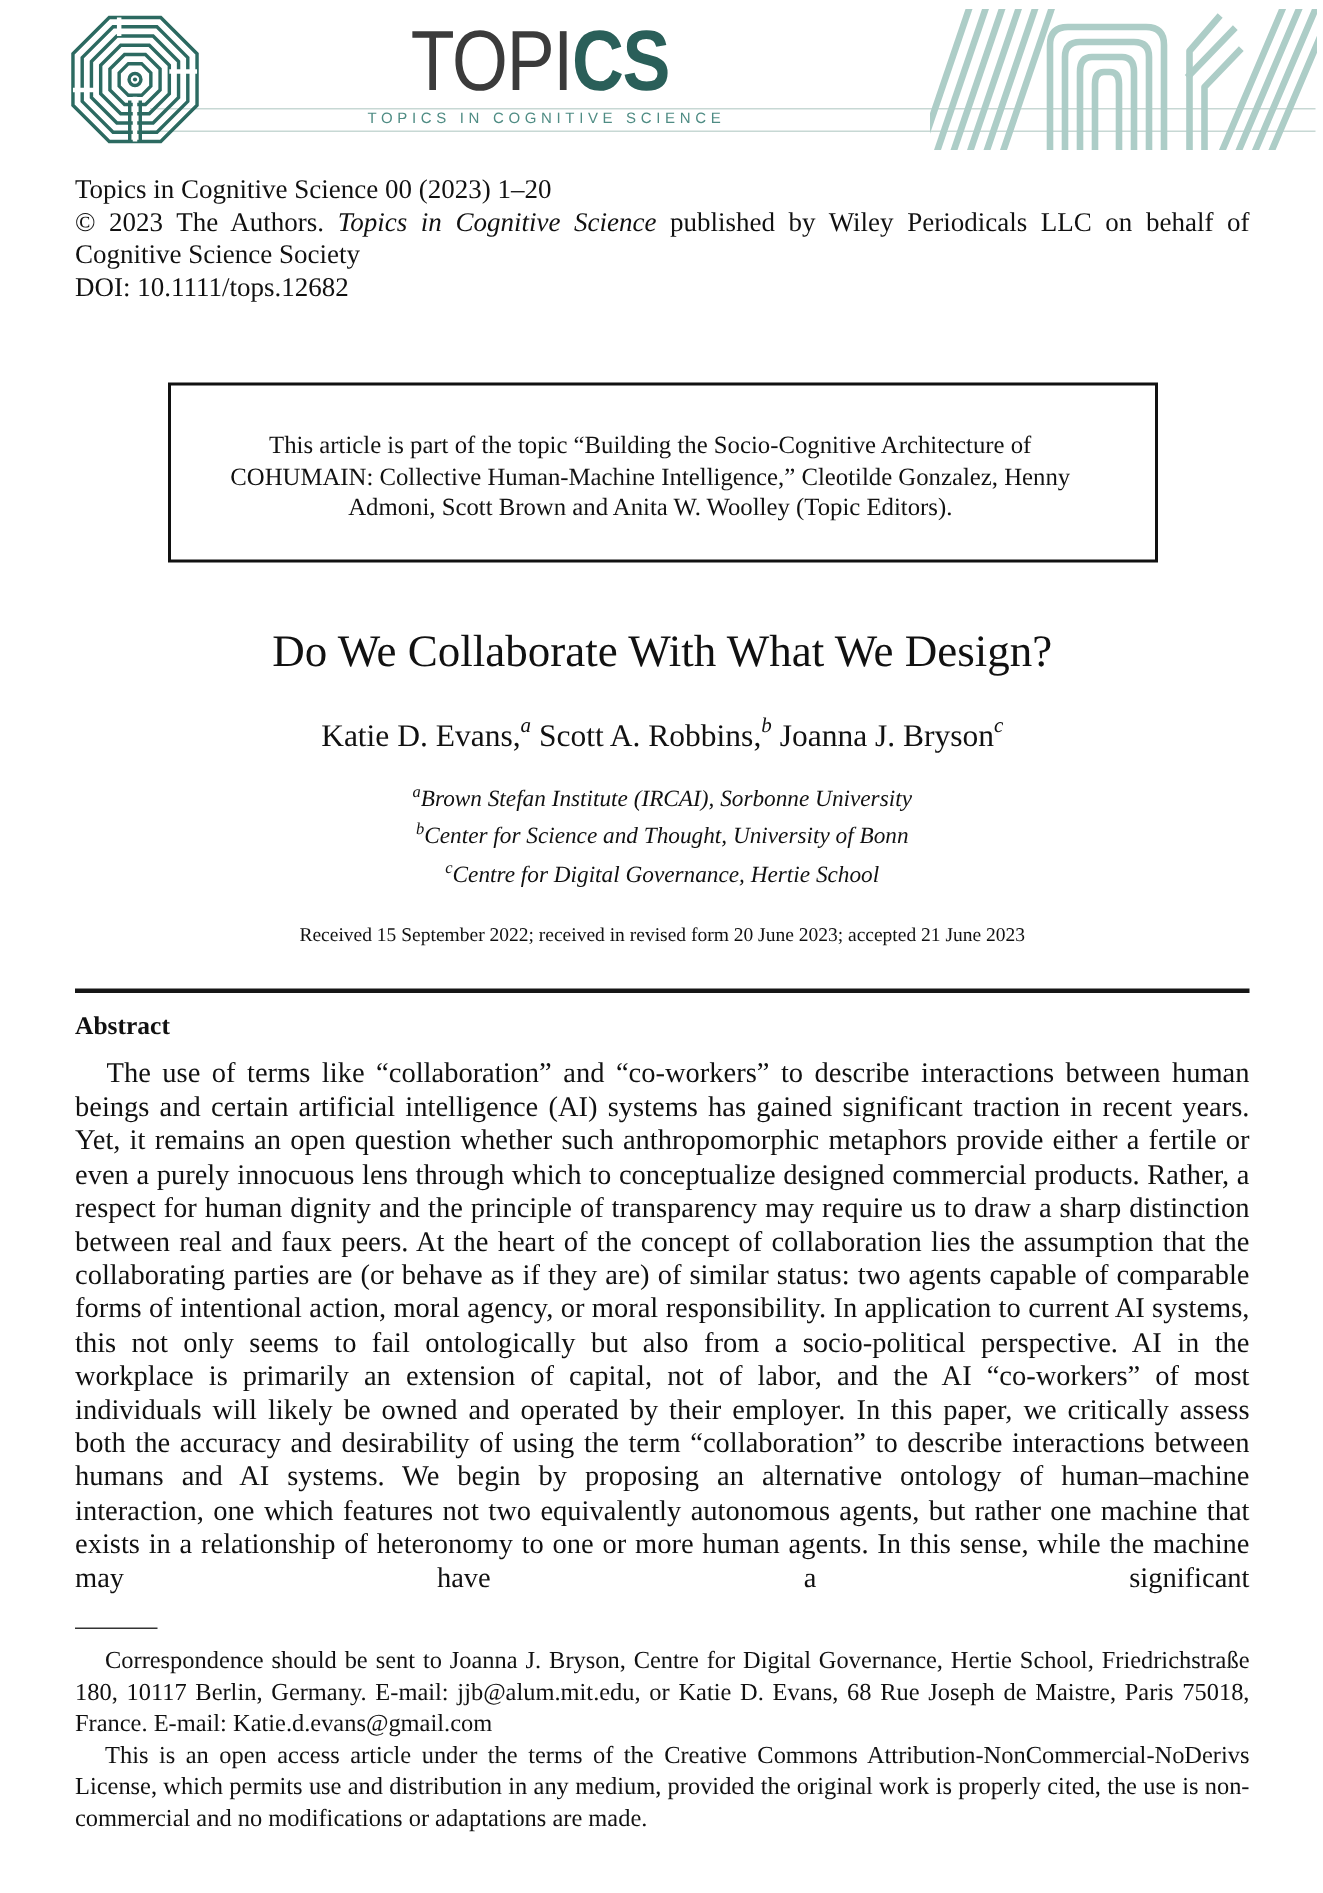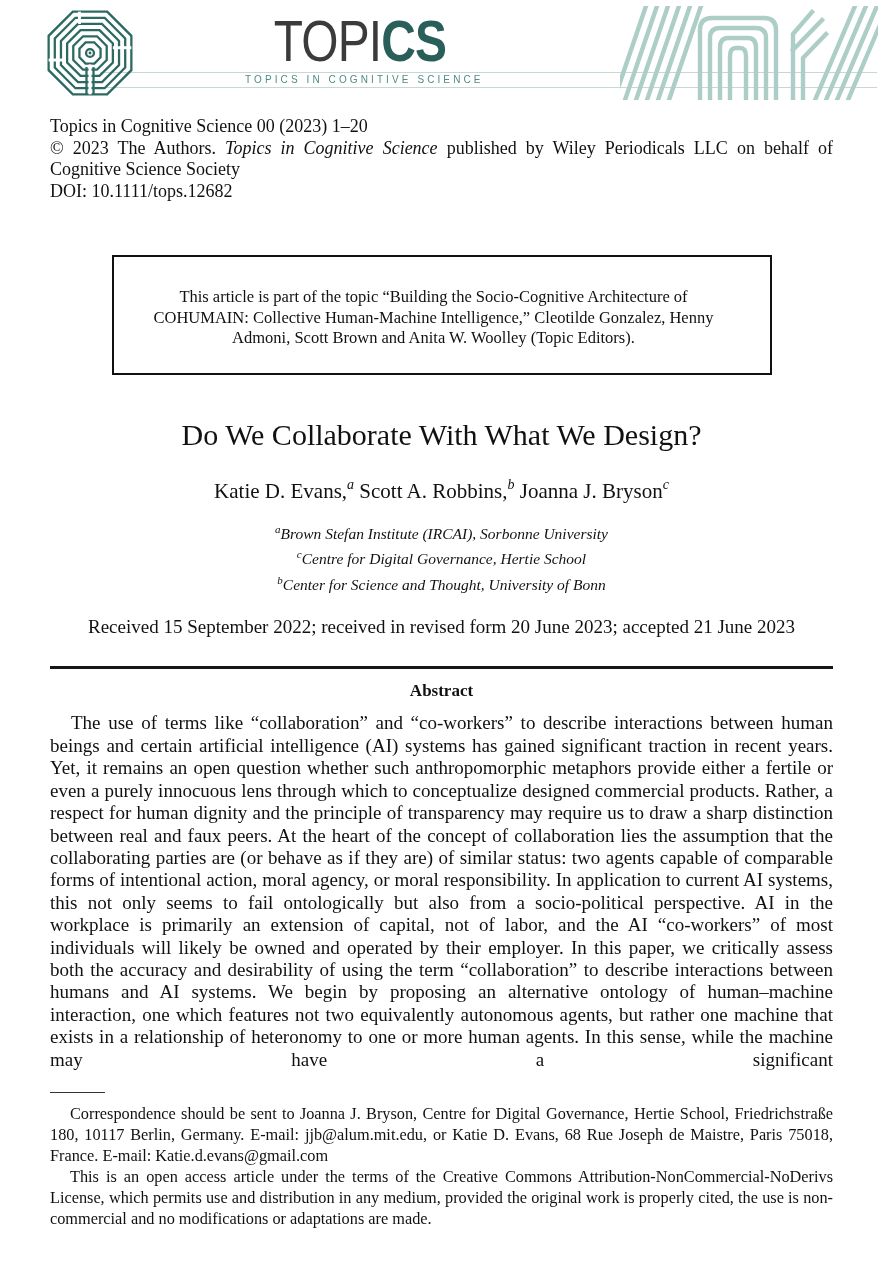--- a/index.html
+++ b/index.html
@@ -45,24 +45,24 @@
     border:2px solid #111111;
     padding:30px 50px 24px 34px;
     text-align:center; font-size:16.5px; line-height:20.5px;
   }
   
   .title { margin-top:43px; text-align:center; font-size:30px; font-weight:400; }
   .authors { margin-top:26px; text-align:center; font-size:21px; }
   .authors sup { font-size:14px; font-style:italic; position:relative; top:-1px; }
   .affiliations { margin-top:15px; text-align:center; font-style:italic; font-size:15.5px; line-height:20.5px; }
   .affiliations sup { font-size:11px; font-style:italic; }
-  .received { margin-top:21px; text-align:center; font-size:19px; }
+  .received { margin-top:21px; text-align:center; font-size:13px; }
   
   .abstract-rule { margin-top:28px; border-top:3px solid #161616; }
-  .abstract-heading { margin-top:12px; font-weight:700; font-size:17px;text-align:center; }
+  .abstract-heading { margin-top:12px; font-weight:700; font-size:17px; }
   .abstract-text {
     margin-top:11px; font-size:19px; line-height:22.4px;
     text-align:justify; text-align-last:justify; text-indent:21px;
   }
   
   .footnote { margin-top:21px; }
   .footnote-rule { width:55px; border-top:1px solid #333333; margin-bottom:10px; }
   .footnote p { font-size:16.3px; line-height:21px; text-align:justify; text-indent:20px; }
 </style>
 </head>
@@ -130,22 +130,22 @@
   </div>
 
   <h1 class="title">Do We Collaborate With What We Design?</h1>
 
   <div class="authors">
     <span>Katie D. Evans,</span><sup>a</sup><span> Scott A. Robbins,</span><sup>b</sup><span> Joanna J. Bryson</span><sup>c</sup>
   </div>
 
   <div class="affiliations">
     <div><sup>a</sup><span>Brown Stefan Institute (IRCAI), Sorbonne University</span></div>
+    <div><sup>b</sup><span>Center for Science and Thought, University of Bonn</span></div>
     <div><sup>c</sup><span>Centre for Digital Governance, Hertie School</span></div>
-    <div><sup>b</sup><span>Center for Science and Thought, University of Bonn</span></div>
   </div>
 
   <div class="received">Received 15 September 2022; received in revised form 20 June 2023; accepted 21 June 2023</div>
 
   <div class="abstract-rule"></div>
   <div class="abstract-heading">Abstract</div>
   <p class="abstract-text">The use of terms like “collaboration” and “co-workers” to describe interactions between human beings and certain artificial intelligence (AI) systems has gained significant traction in recent years. Yet, it remains an open question whether such anthropomorphic metaphors provide either a fertile or even a purely innocuous lens through which to conceptualize designed commercial products. Rather, a respect for human dignity and the principle of transparency may require us to draw a sharp distinction between real and faux peers. At the heart of the concept of collaboration lies the assumption that the collaborating parties are (or behave as if they are) of similar status: two agents capable of comparable forms of intentional action, moral agency, or moral responsibility. In application to current AI systems, this not only seems to fail ontologically but also from a socio-political perspective. AI in the workplace is primarily an extension of capital, not of labor, and the AI “co-workers” of most individuals will likely be owned and operated by their employer. In this paper, we critically assess both the accuracy and desirability of using the term “collaboration” to describe interactions between humans and AI systems. We begin by proposing an alternative ontology of human–machine interaction, one which features not two equivalently autonomous agents, but rather one machine that exists in a relationship of heteronomy to one or more human agents. In this sense, while the machine may have a significant</p>
 
   <div class="footnote">
     <div class="footnote-rule"></div>

